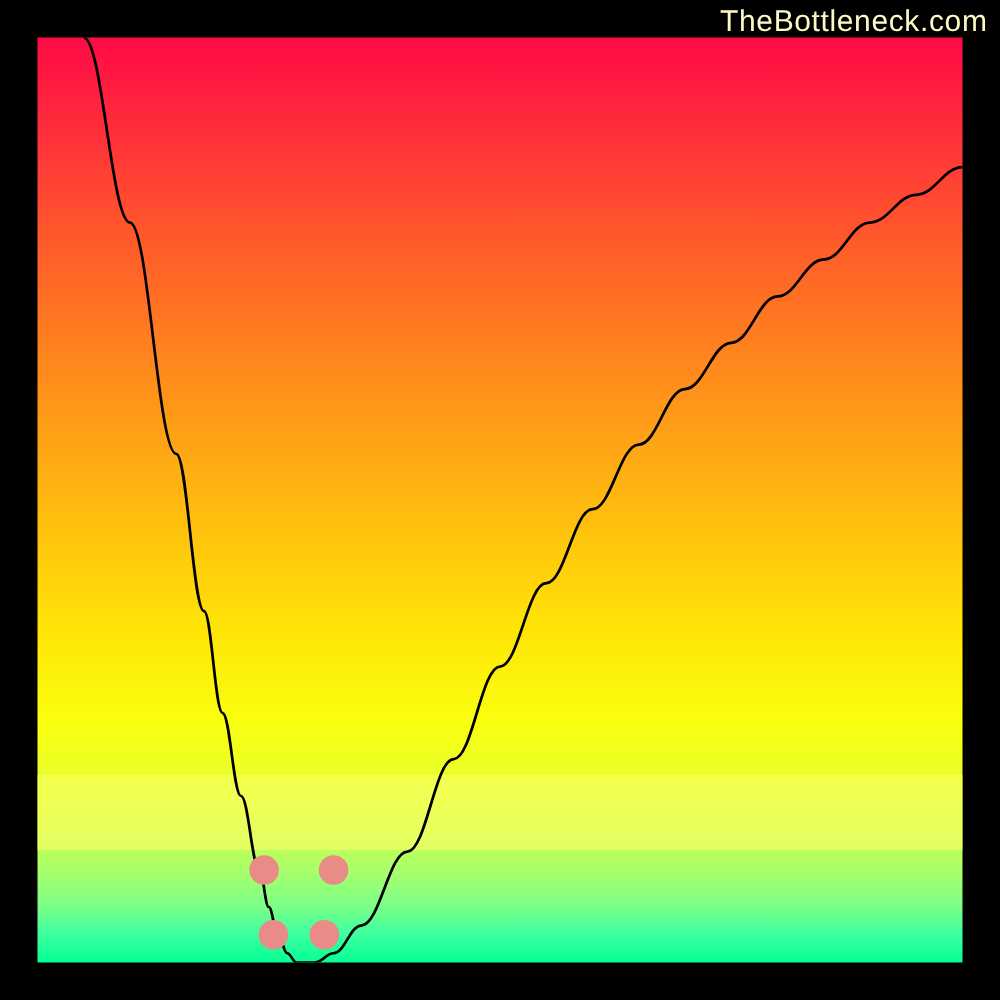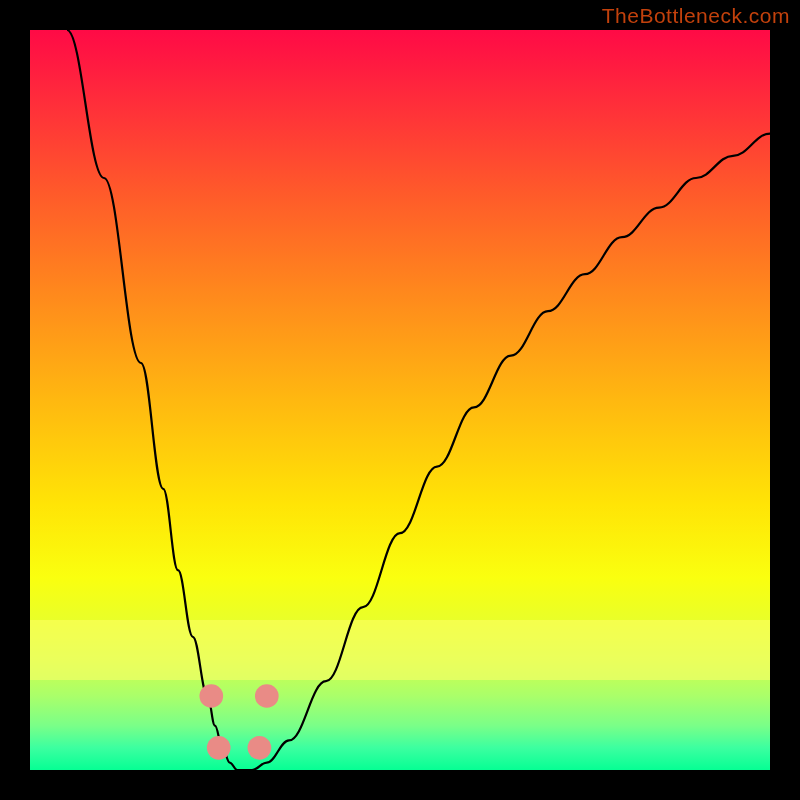--- a/index.html
+++ b/index.html
@@ -14,22 +14,22 @@
   .frame {
     position: relative;
     width: 800px;
     height: 800px;
     background: #000000;
   }
   .watermark {
     position: absolute;
     top: 4px;
     right: 10px;
-    color: #c2410c;
-    font-size: 21px;
+    color: #fef9c3;
+    font-size: 24px;
     letter-spacing: 0.5px;
     font-weight: 400;
     z-index: 10;
   }
   .plot {
     position: absolute;
     left: 30px;
     top: 30px;
     width: 740px;
     height: 740px;

